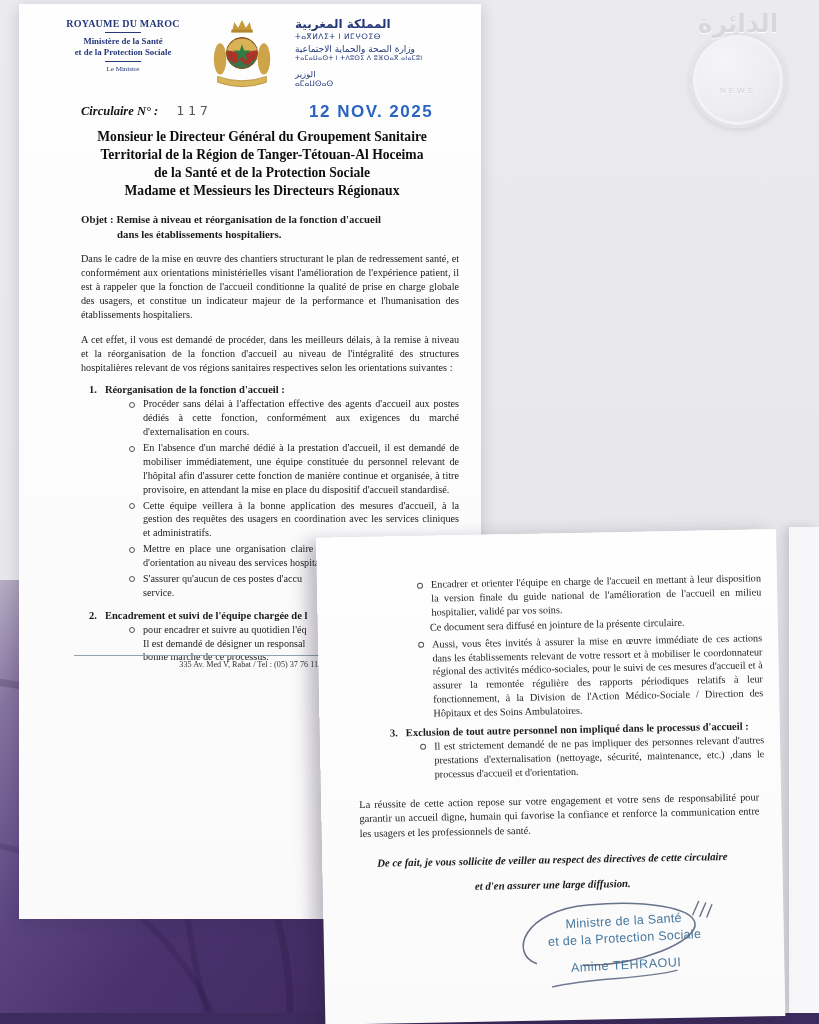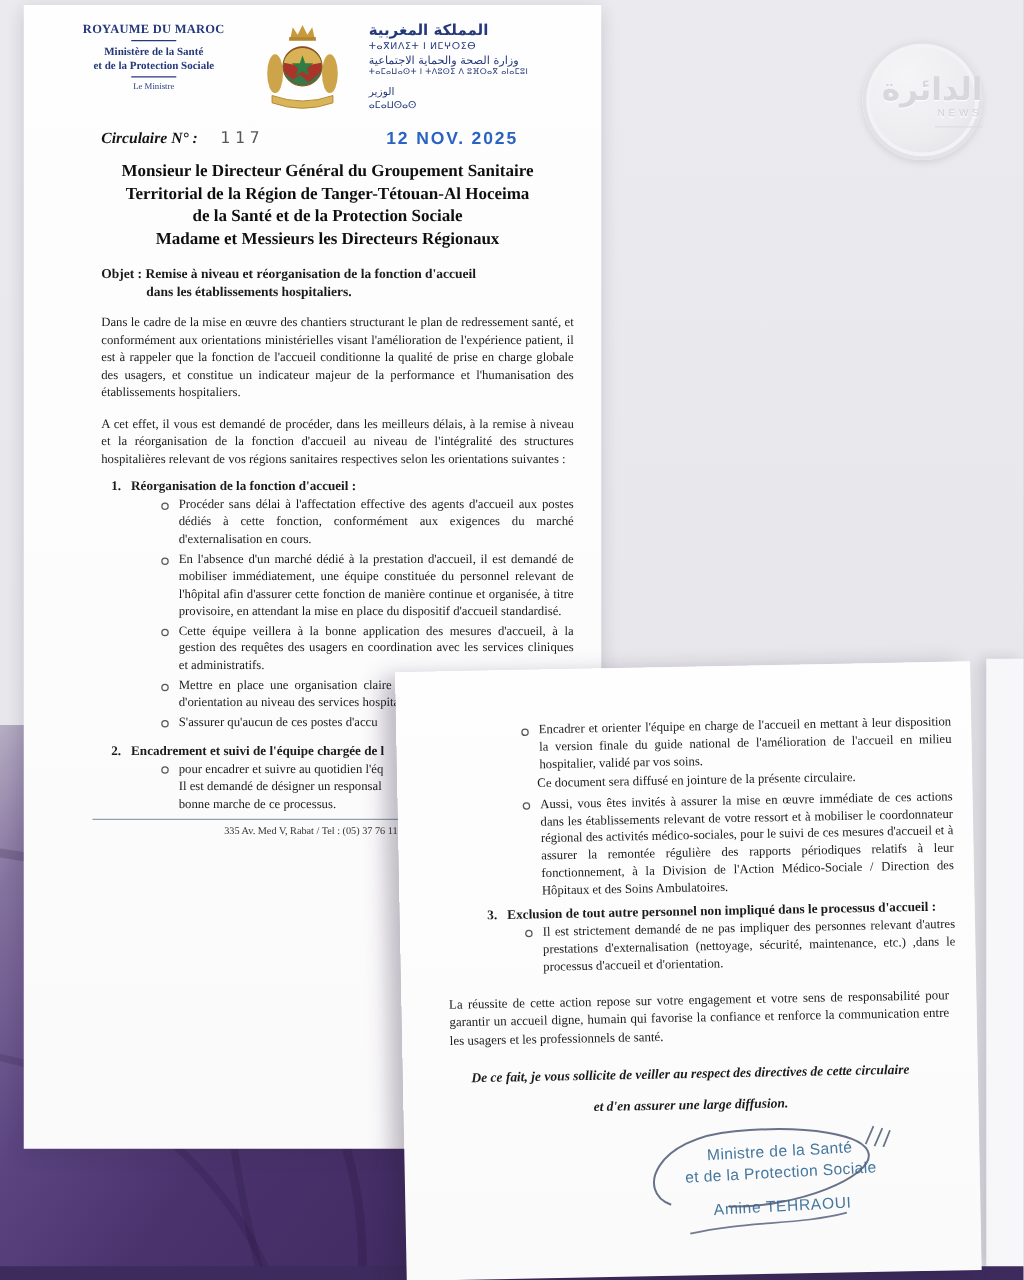--- a/index.html
+++ b/index.html
@@ -12,21 +12,21 @@
     background:linear-gradient(126deg,#b6aec3 0%,#84729e 14%,#5b4480 38%,#4a336d 62%,#402a60 100%);}
   .purple-block svg{position:absolute;left:0;top:0;}
   .bottom-strip{position:absolute;left:0;top:1013px;width:819px;height:11px;background:#3d2b5d;}
   .right-sliver{position:absolute;left:789px;top:527px;width:30px;height:487px;
     background:#f7f6f8;box-shadow:-5px 0 10px rgba(40,30,60,.16);}
 
   
   .watermark{position:absolute;left:690px;top:32px;width:96px;height:96px;border-radius:50%;
     background:radial-gradient(circle at 35% 30%, #f5f5f7 0%, #ededf0 55%, #dddde2 100%);
     box-shadow:0 2px 6px rgba(0,0,0,.10), inset 0 0 0 3px #e2e2e7, inset 0 0 0 6px #f3f3f6;
-    display:flex;flex-direction:column;align-items:flex-end;justify-content:center;}
+    display:flex;flex-direction:column;align-items:center;justify-content:center;gap:48px;}
   .watermark .wm-ar{font-family:"DejaVu Sans",sans-serif;font-weight:bold;font-size:25px;
     color:#d7d7dc;text-shadow:0 1px 1px #ffffff;line-height:1;}
   .watermark .wm-news{font-family:"Liberation Sans",sans-serif;font-size:8px;letter-spacing:3px;
     color:#d0d0d6;margin-top:2px;text-shadow:0 1px 1px #ffffff;}
   .watermark .wm-dots{width:38px;height:1px;background:#dddde2;margin-top:6px;}
 
   
   .page{position:absolute;background:linear-gradient(180deg,#fefefe,#fbfafb);color:#1b1b1b;}
   .page1{left:19px;top:4px;width:462px;height:915px;box-shadow:0 4px 14px rgba(50,40,70,.20);}
   .page2{left:316px;top:529px;width:460px;height:487px;box-shadow:-10px 4px 18px rgba(40,30,60,.30);
@@ -47,21 +47,21 @@
   .hr-block .tf2{font-size:6.3px;letter-spacing:.3px;}
   .hr-block .ar3{font-size:8.5px;margin-top:8px;}
   .hr-block .tf3{font-size:7.5px;}
 
   
   .circ-row{position:relative;margin:9px 22px 0 62px;height:20px;}
   .circ-label{font-size:12.5px;font-weight:bold;font-style:italic;color:#141414;}
   .circ-num{font-family:"DejaVu Sans Mono",monospace;font-size:13px;color:#55555a;
             letter-spacing:4px;margin-left:18px;}
   .circ-date{position:absolute;left:228px;top:1px;font-family:"Liberation Sans",sans-serif;
-             font-weight:bold;font-size:14px;color:#2b63c0;letter-spacing:1.5px;}
+             font-weight:bold;font-size:17px;color:#2b63c0;letter-spacing:1.5px;}
 
   
   .title{text-align:center;margin:7px 28px 0 52px;font-weight:bold;font-size:13.6px;
          line-height:1.33;color:#0f0f0f;}
   .objet{margin:12px 22px 4px 62px;font-weight:bold;font-size:10.8px;line-height:1.35;}
   .objet .l2{padding-left:36px;}
   .para{margin:11px 22px 0 62px;font-size:10.2px;line-height:1.36;text-align:justify;}
   .secnum-row{margin:10px 22px 0 70px;display:flex;gap:8px;font-size:10.5px;font-weight:bold;}
   .bullets{margin:2px 22px 0 110px;}
   .bullet{display:flex;gap:8px;margin-top:2px;}
@@ -179,20 +179,21 @@
         <span class="btext">Cette équipe veillera à la bonne application des mesures d'accueil, à la gestion des requêtes des usagers en coordination avec les services cliniques et administratifs.</span>
       </div>
       <div class="bullet">
         <span class="marker"></span>
         <span class="btext">Mettre en place une organisation claire et visible des points d'accueil et d'orientation au niveau des services hospitaliers ayant un flux important.</span>
       </div>
       <div class="bullet">
         <span class="marker"></span>
         <span class="btext noj">
           <div>S'assurer qu'aucun de ces postes d'accu</div>
+          <div>service.</div>
         </span>
       </div>
     </div>
 
     <div class="secnum-row">
       <span>2.</span>
       <span>Encadrement et suivi de l'équipe chargée de l</span>
     </div>
 
     <div class="bullets">

